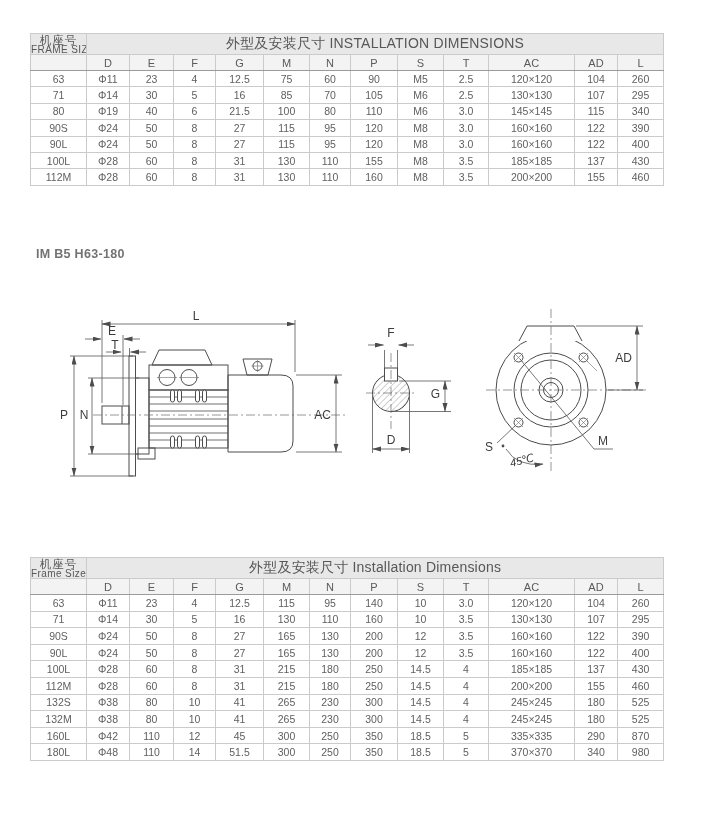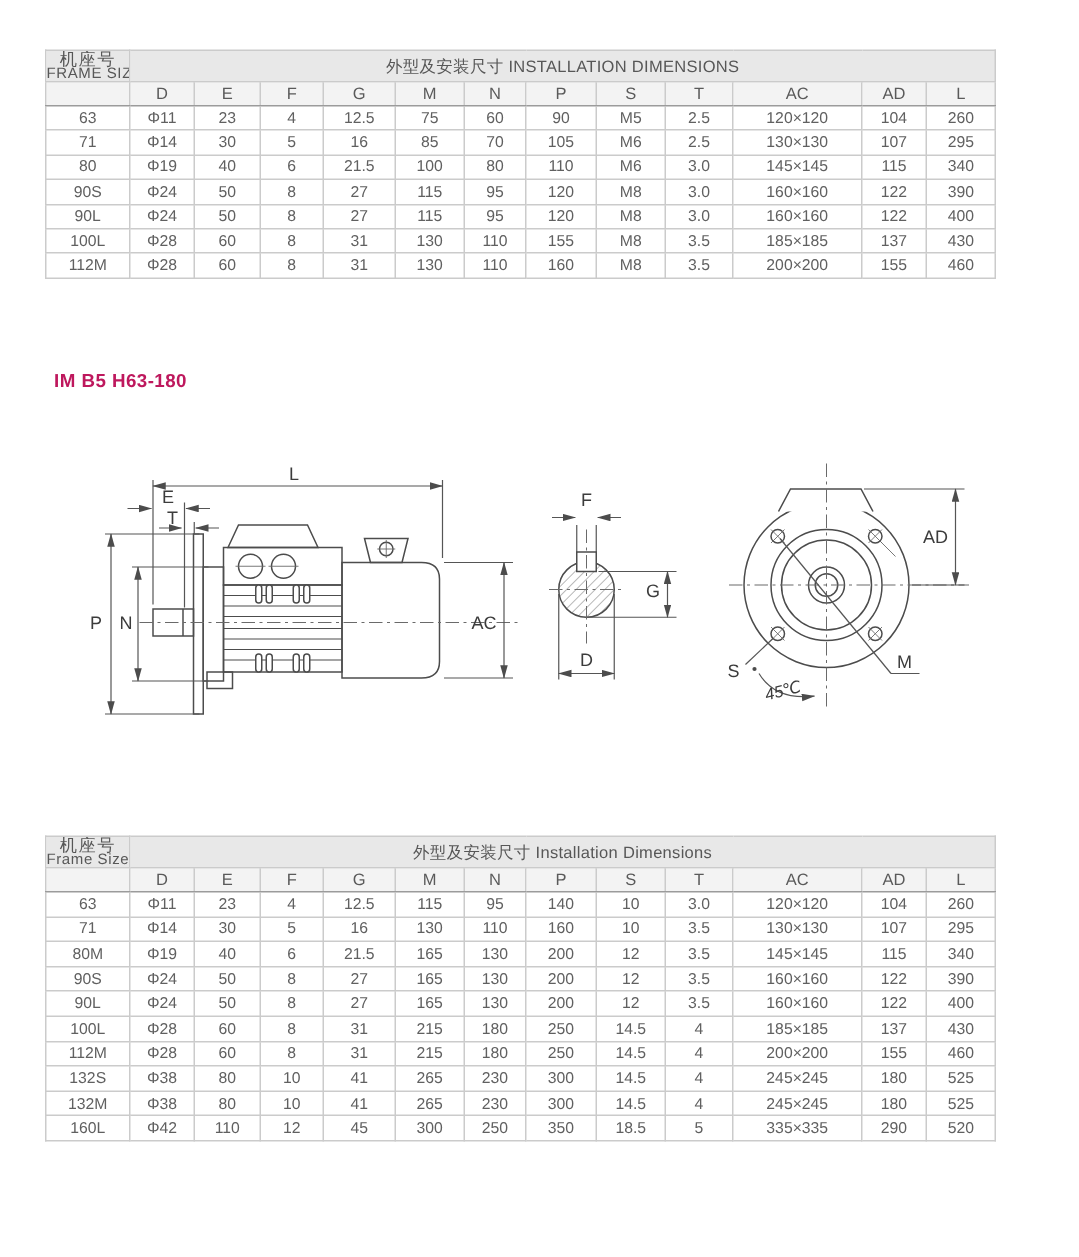--- a/index.html
+++ b/index.html
@@ -7,26 +7,26 @@
         font-family:"Liberation Sans","DejaVu Sans",sans-serif;}
   .tbl{border-collapse:collapse;table-layout:fixed;width:633px;background:#fff;
        border:1px solid #9b9b9b;position:absolute;left:30px;}
   .tbl th,.tbl td{border:1px solid #cbcbcb;padding:0;text-align:center;vertical-align:middle;
        font-weight:normal;color:#606060;overflow:hidden;white-space:nowrap;}
   .tbl td{font-size:10.5px;border-top-color:#dcdcdc;}
   .hr1 th{background:#e8e8e8;height:20px;color:#575757;}
   .frame-th{text-align:left;padding:1px 0 0 4px;}
   .zh{font-size:11.5px;line-height:11px;letter-spacing:1px;}
   .en{font-size:10px;line-height:8px;letter-spacing:.4px;}
-  .dims-th{font-size:11px;letter-spacing:.2px;}
+  .dims-th{font-size:14px;letter-spacing:.2px;}
   .hr2 th{background:#f3f3f3;height:15px;font-size:11px;color:#5a5a5a;border-bottom:1px solid #9b9b9b;}
   .t1{top:33px;} .t2{top:557px;}
   .t1 tbody tr{height:16.4px;} .t2 tbody tr{height:16.6px;}
   .section-heading{position:absolute;left:36px;top:247px;font-size:12.5px;font-weight:bold;
-       color:#be185d;letter-spacing:.3px;}
+       color:#737373;letter-spacing:.3px;}
   .drawing{position:absolute;left:0;top:293px;}
   .o{fill:none;stroke:#4c4c4c;stroke-width:1;}
   .ow{fill:#fff;stroke:#4c4c4c;stroke-width:1;}
   .fin{stroke:#4c4c4c;stroke-width:.8;}
   .thin{stroke:#6a6a6a;stroke-width:.6;}
   .dim{stroke:#555;stroke-width:.8;fill:none;}
   .cl{stroke:#6a6a6a;stroke-width:.7;stroke-dasharray:9 3 2 3;fill:none;}
   .lbl{font-family:"Liberation Sans","DejaVu Sans",sans-serif;font-size:12px;fill:#3c3c3c;}
   .lbl-i{font-style:italic;font-size:11px;}
 </style>
@@ -387,35 +387,20 @@
           <td>130</td>
           <td>110</td>
           <td>160</td>
           <td>10</td>
           <td>3.5</td>
           <td>130×130</td>
           <td>107</td>
           <td>295</td>
         </tr>
         <tr>
-          <td>80M</td>
-          <td>Φ19</td>
-          <td>40</td>
-          <td>6</td>
-          <td>21.5</td>
-          <td>165</td>
-          <td>130</td>
-          <td>200</td>
-          <td>12</td>
-          <td>3.5</td>
-          <td>145×145</td>
-          <td>115</td>
-          <td>340</td>
-        </tr>
-        <tr>
           <td>90S</td>
           <td>Φ24</td>
           <td>50</td>
           <td>8</td>
           <td>27</td>
           <td>165</td>
           <td>130</td>
           <td>200</td>
           <td>12</td>
           <td>3.5</td>
@@ -504,18 +489,33 @@
           <td>110</td>
           <td>12</td>
           <td>45</td>
           <td>300</td>
           <td>250</td>
           <td>350</td>
           <td>18.5</td>
           <td>5</td>
           <td>335×335</td>
           <td>290</td>
-          <td>520</td>
+          <td>870</td>
+        </tr>
+        <tr>
+          <td>180L</td>
+          <td>Φ48</td>
+          <td>110</td>
+          <td>14</td>
+          <td>51.5</td>
+          <td>300</td>
+          <td>250</td>
+          <td>350</td>
+          <td>18.5</td>
+          <td>5</td>
+          <td>370×370</td>
+          <td>340</td>
+          <td>980</td>
         </tr>
       </tbody>
   </table>
 
 </div>
 
 </body></html>

